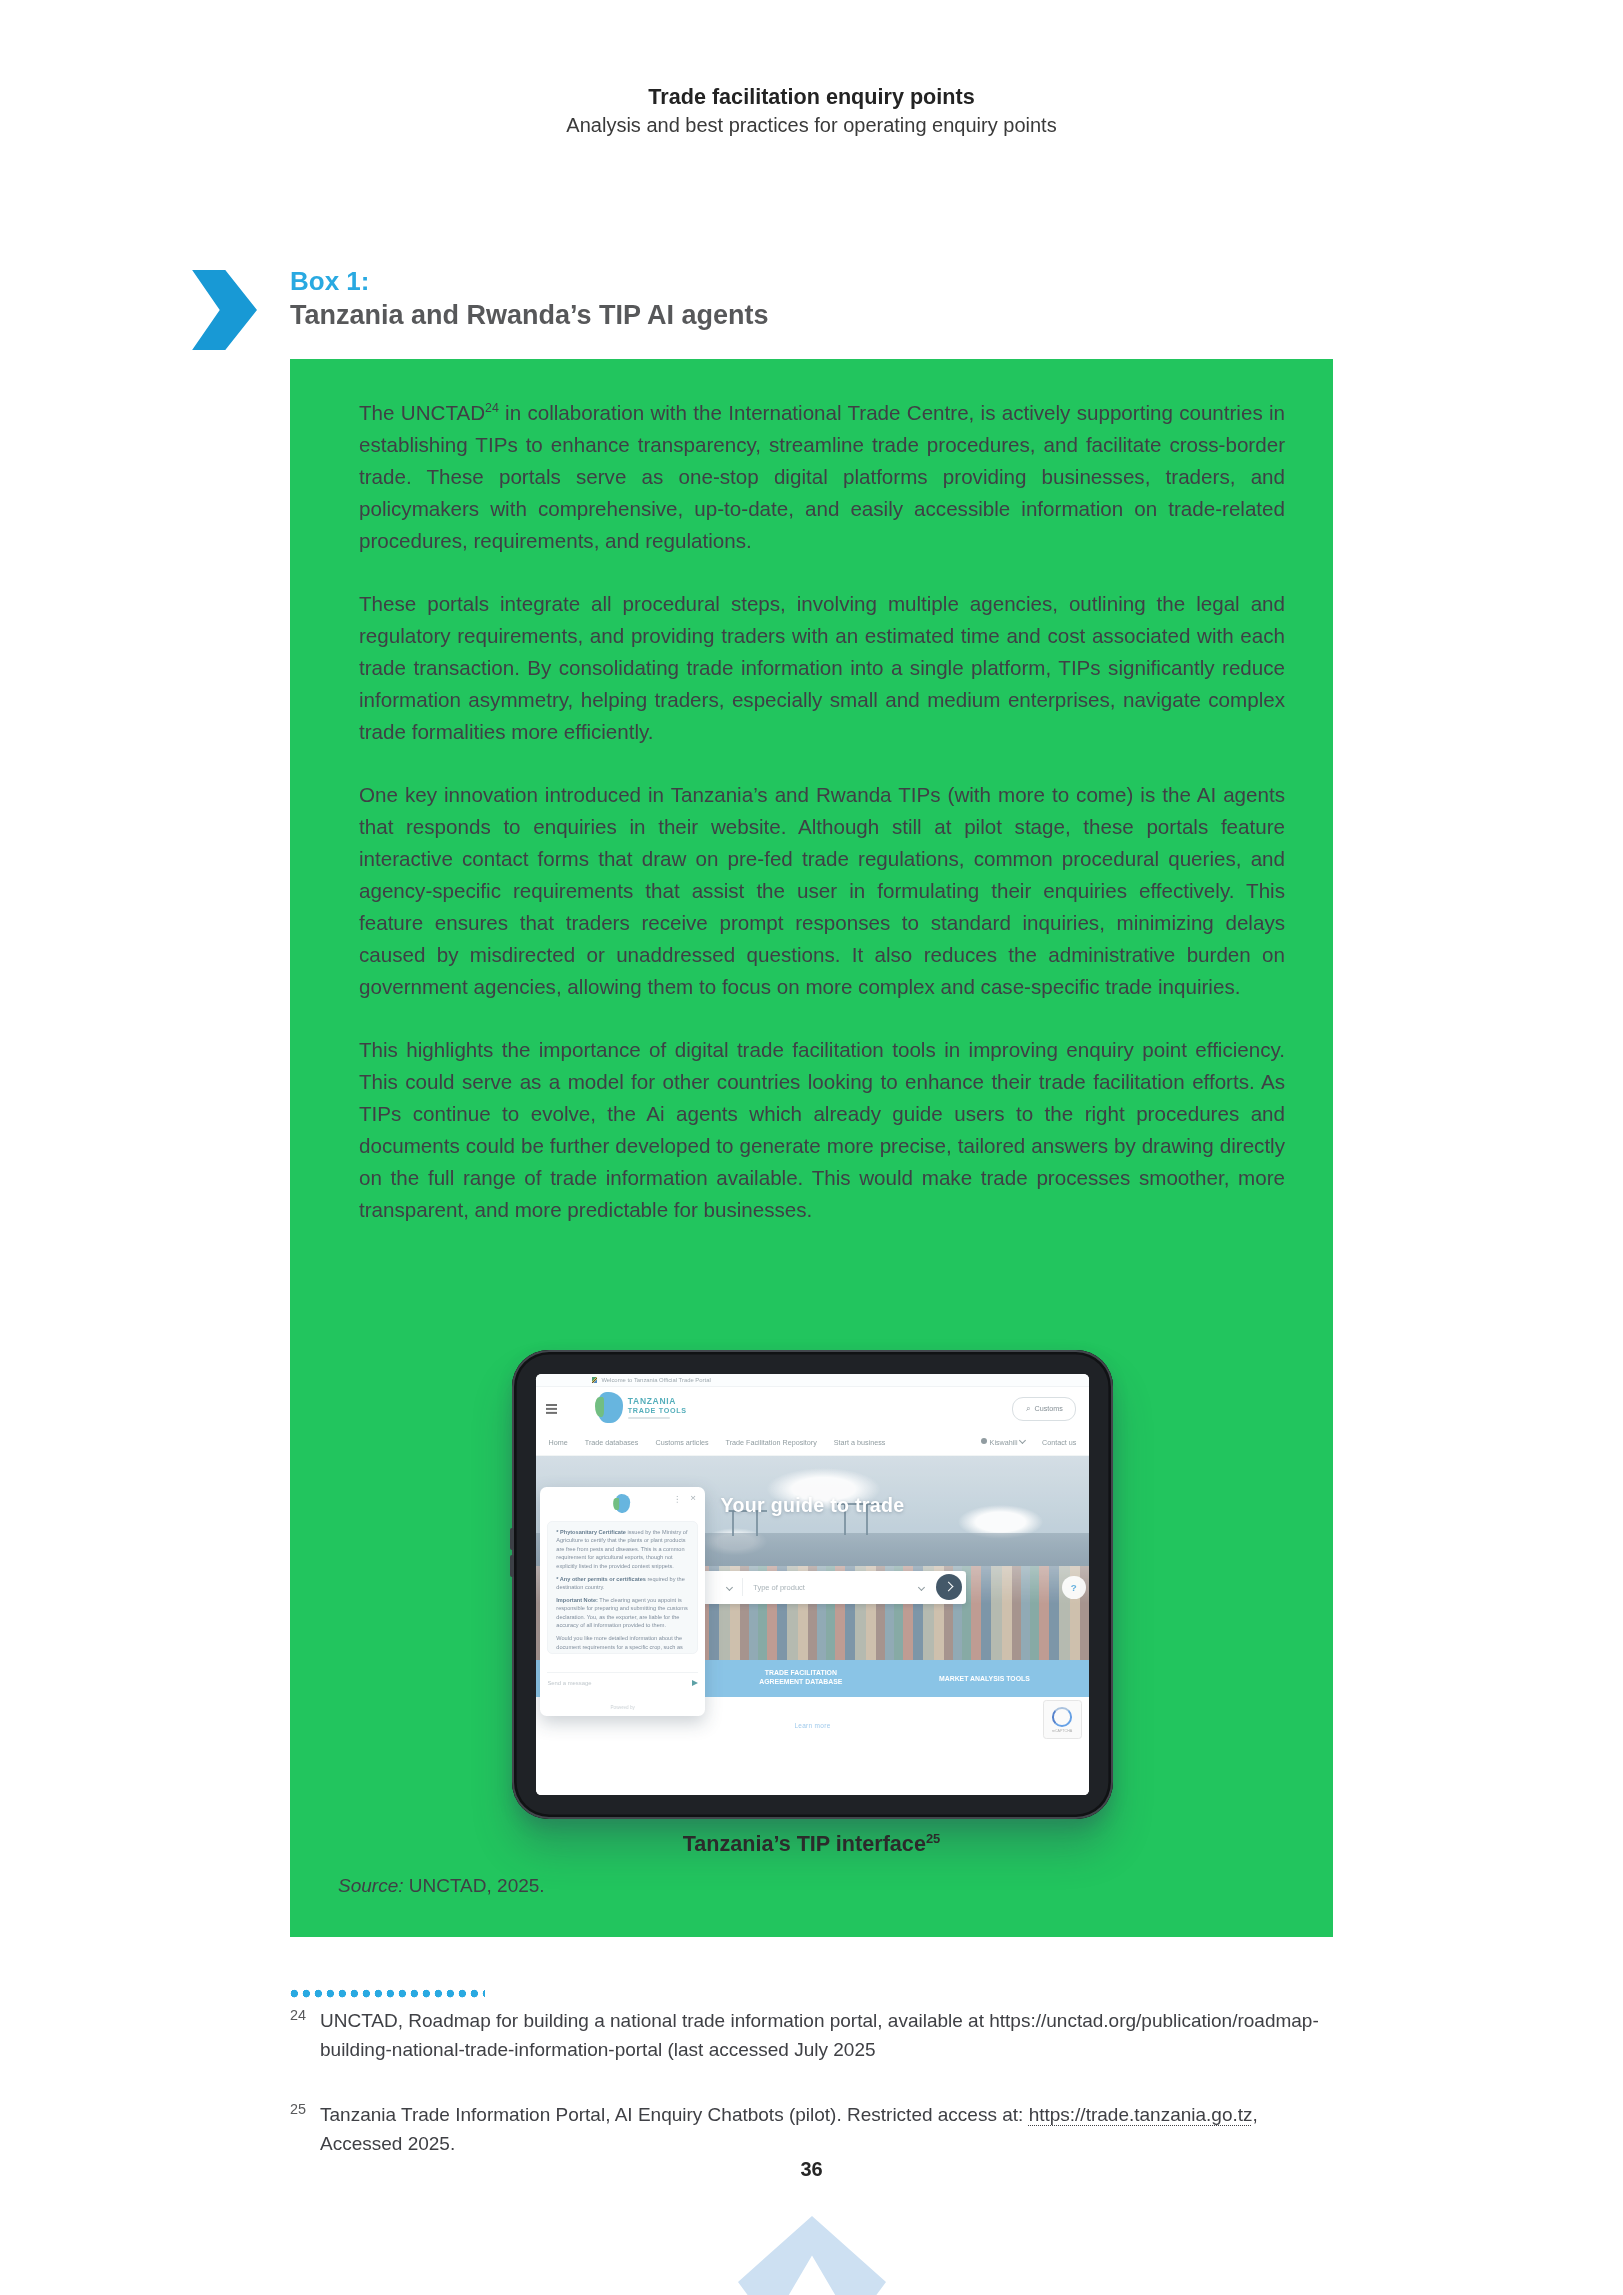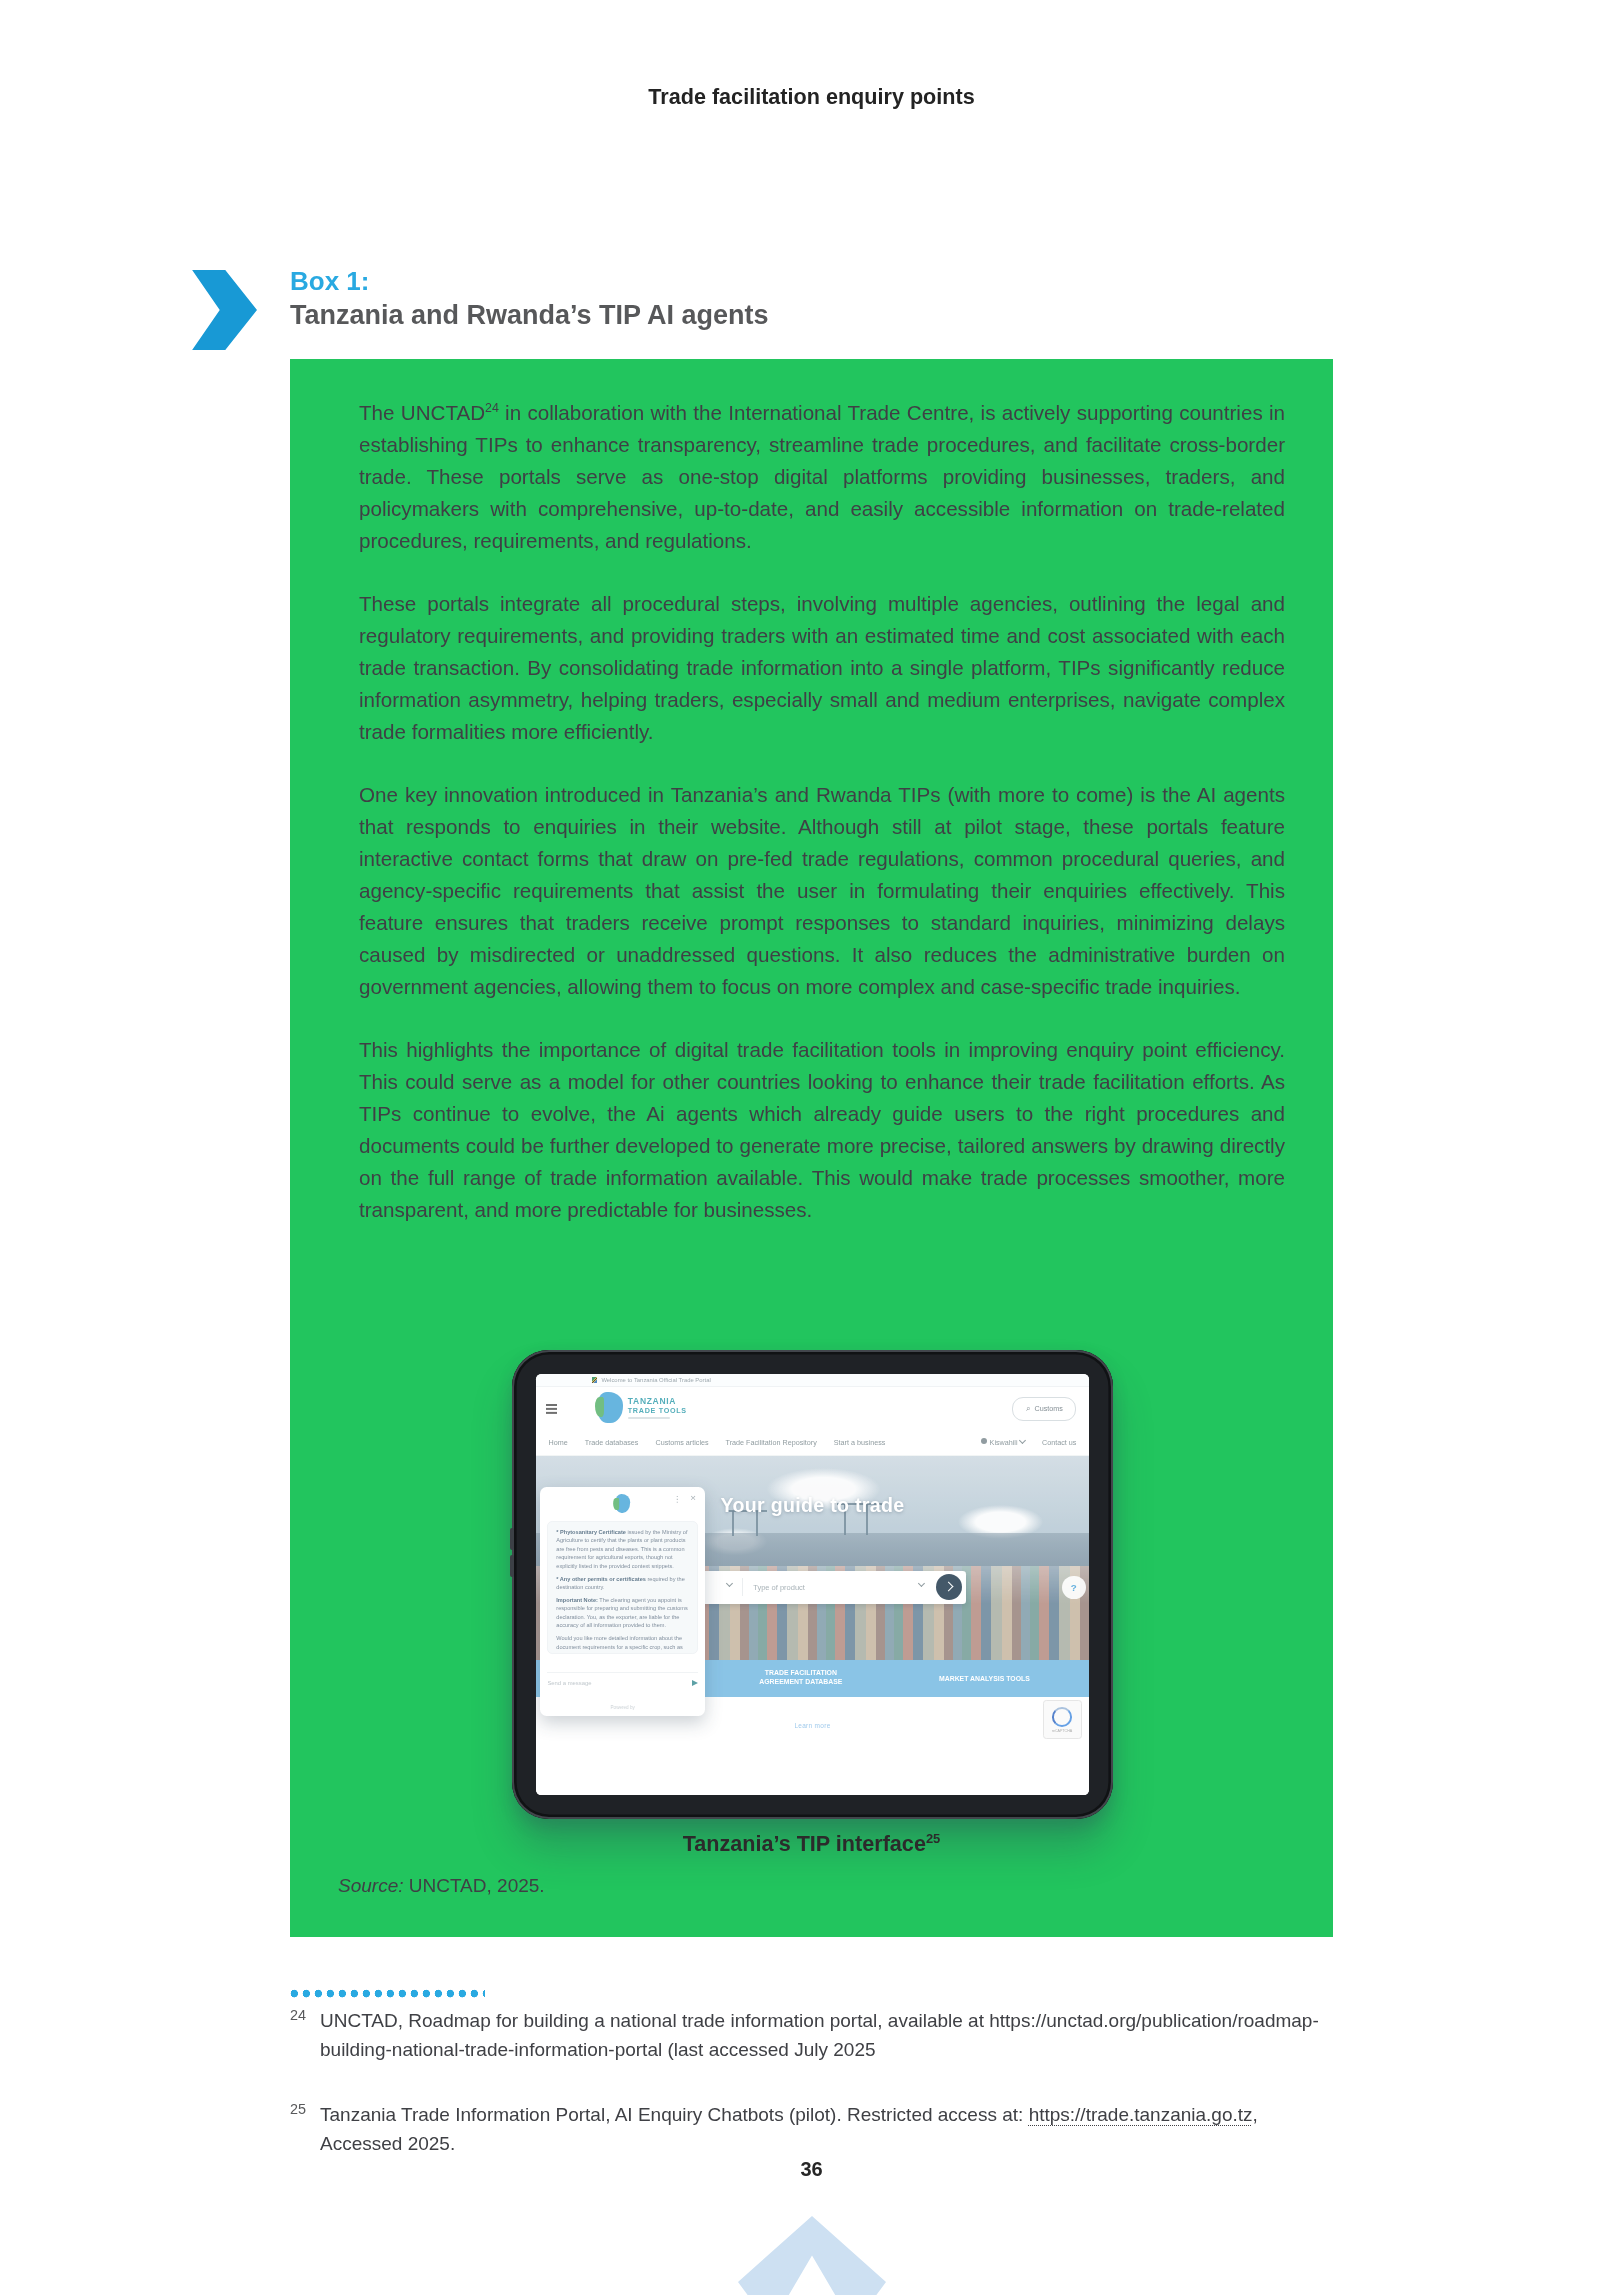--- a/index.html
+++ b/index.html
@@ -68,21 +68,21 @@
   .crane{position:absolute;background:#5f7a8c;opacity:.85;}
   .yard{position:absolute;top:110px;left:0;right:0;height:94px;opacity:.8;
         background:
          linear-gradient(180deg, rgba(255,255,255,.35) 0%, rgba(255,255,255,0) 40%),
          repeating-linear-gradient(90deg,#8d6e63 0 9.2px,#6e8f9c 9.2px 17.7px,#5f8f85 17.7px 27.5px,#b27b6b 27.5px 37px,#51718a 37px 47px,#a3a795 47px 58px,#c9b091 58px 68px);}
   .yard-road{position:absolute;top:110px;left:134px;width:30px;height:94px;background:linear-gradient(180deg,#cfd5d2,#b9c1bd);opacity:.9;}
   .hero-title{position:absolute;top:38px;left:0;right:0;text-align:center;color:#fff;font-size:19.6px;font-weight:bold;
               letter-spacing:0.3px;text-shadow:0 1.3px 3.3px rgba(30,50,70,.35);z-index:2;}
   .searchbar{position:absolute;top:115px;left:14.4px;width:416px;height:33px;background:#fff;border-radius:3.3px;z-index:3;
              box-shadow:0 2px 5.2px rgba(20,40,60,.18);display:flex;align-items:center;font-size:7.5px;color:#99a5ab;}
-  .sb-field{flex:1;display:flex;align-items:flex-start;justify-content:space-between;padding:0 10.5px;}
+  .sb-field{flex:1;display:flex;align-items:flex-end;justify-content:space-between;padding:0 10.5px;}
   .sb-div{width:0.7px;height:18.3px;background:#e7ebed;}
   .go-btn{width:26px;height:26px;border-radius:50%;background:#21394d;margin:0 3.9px 0 1.3px;flex:0 0 auto;position:relative;}
   .go-btn::after{content:"";position:absolute;left:9.2px;top:8.5px;width:5.9px;height:5.9px;border-right:1.3px solid #fff;border-bottom:1.3px solid #fff;transform:rotate(-45deg);}
   .help-circle{position:absolute;right:3.9px;top:120px;width:23.6px;height:23.6px;border-radius:50%;background:rgba(255,255,255,.9);
                z-index:3;display:flex;align-items:center;justify-content:center;color:#4aa3d8;font-size:9.8px;font-weight:bold;}
 
   .strip{position:absolute;top:286px;left:0;right:0;height:37px;background:#74b9e2;display:flex;align-items:center;
          justify-content:space-around;padding:0 18.3px;color:#fff;font-weight:bold;font-size:6.9px;text-align:center;box-sizing:border-box;}
   .strip .mid{max-width:111px;line-height:1.3;}
 
@@ -130,20 +130,21 @@
   .bottom-chevron{position:absolute;left:738px;top:2216px;width:148px;height:110px;background:#cde0f2;
         clip-path:polygon(50% 0,100% 60%,78% 100%,50% 36%,22% 100%,0 60%);}
 </style>
 </head>
 <body>
 
 <div id="page">
 
   <div class="doc-header">
     <div class="t1">Trade facilitation enquiry points</div>
+    <div class="t2">Analysis and best practices for operating enquiry points</div>
   </div>
 
   <div class="marker"></div>
   <div class="box-label">Box 1:</div>
   <div class="box-title">Tanzania and Rwanda’s TIP AI agents</div>
 
   <div class="bluebox">
     <div class="paras">
       <p><span>The UNCTAD</span><sup>24</sup><span> in collaboration with the International Trade Centre, is actively supporting countries in establishing TIPs to enhance transparency, streamline trade procedures, and facilitate cross-border trade. These portals serve as one-stop digital platforms providing businesses, traders, and policymakers with comprehensive, up-to-date, and easily accessible information on trade-related procedures, requirements, and regulations.</span></p>
       <p>These portals integrate all procedural steps, involving multiple agencies, outlining the legal and regulatory requirements, and providing traders with an estimated time and cost associated with each trade transaction. By consolidating trade information into a single platform, TIPs significantly reduce information asymmetry, helping traders, especially small and medium enterprises, navigate complex trade formalities more efficiently.</p>

